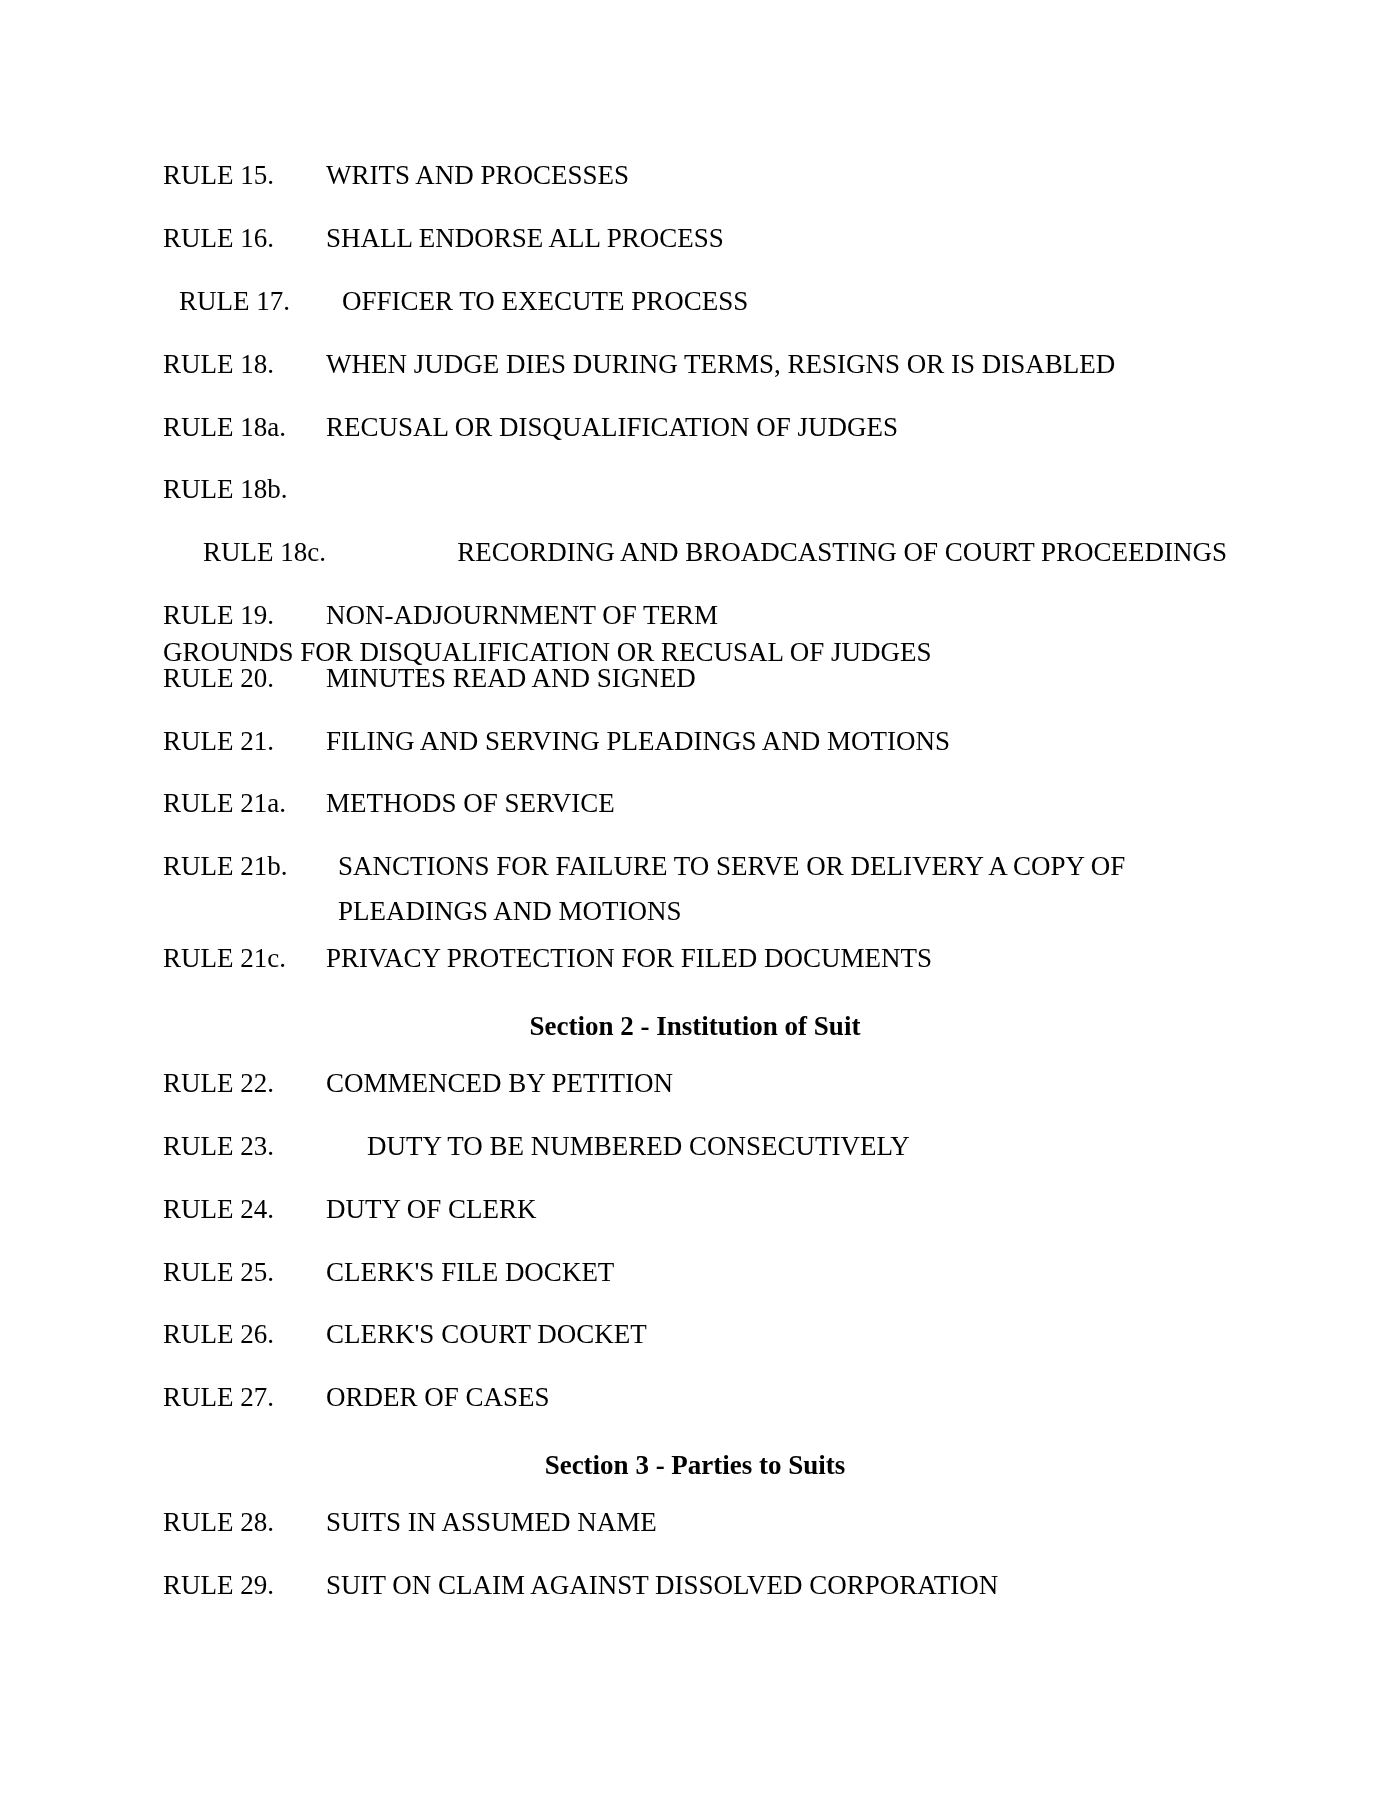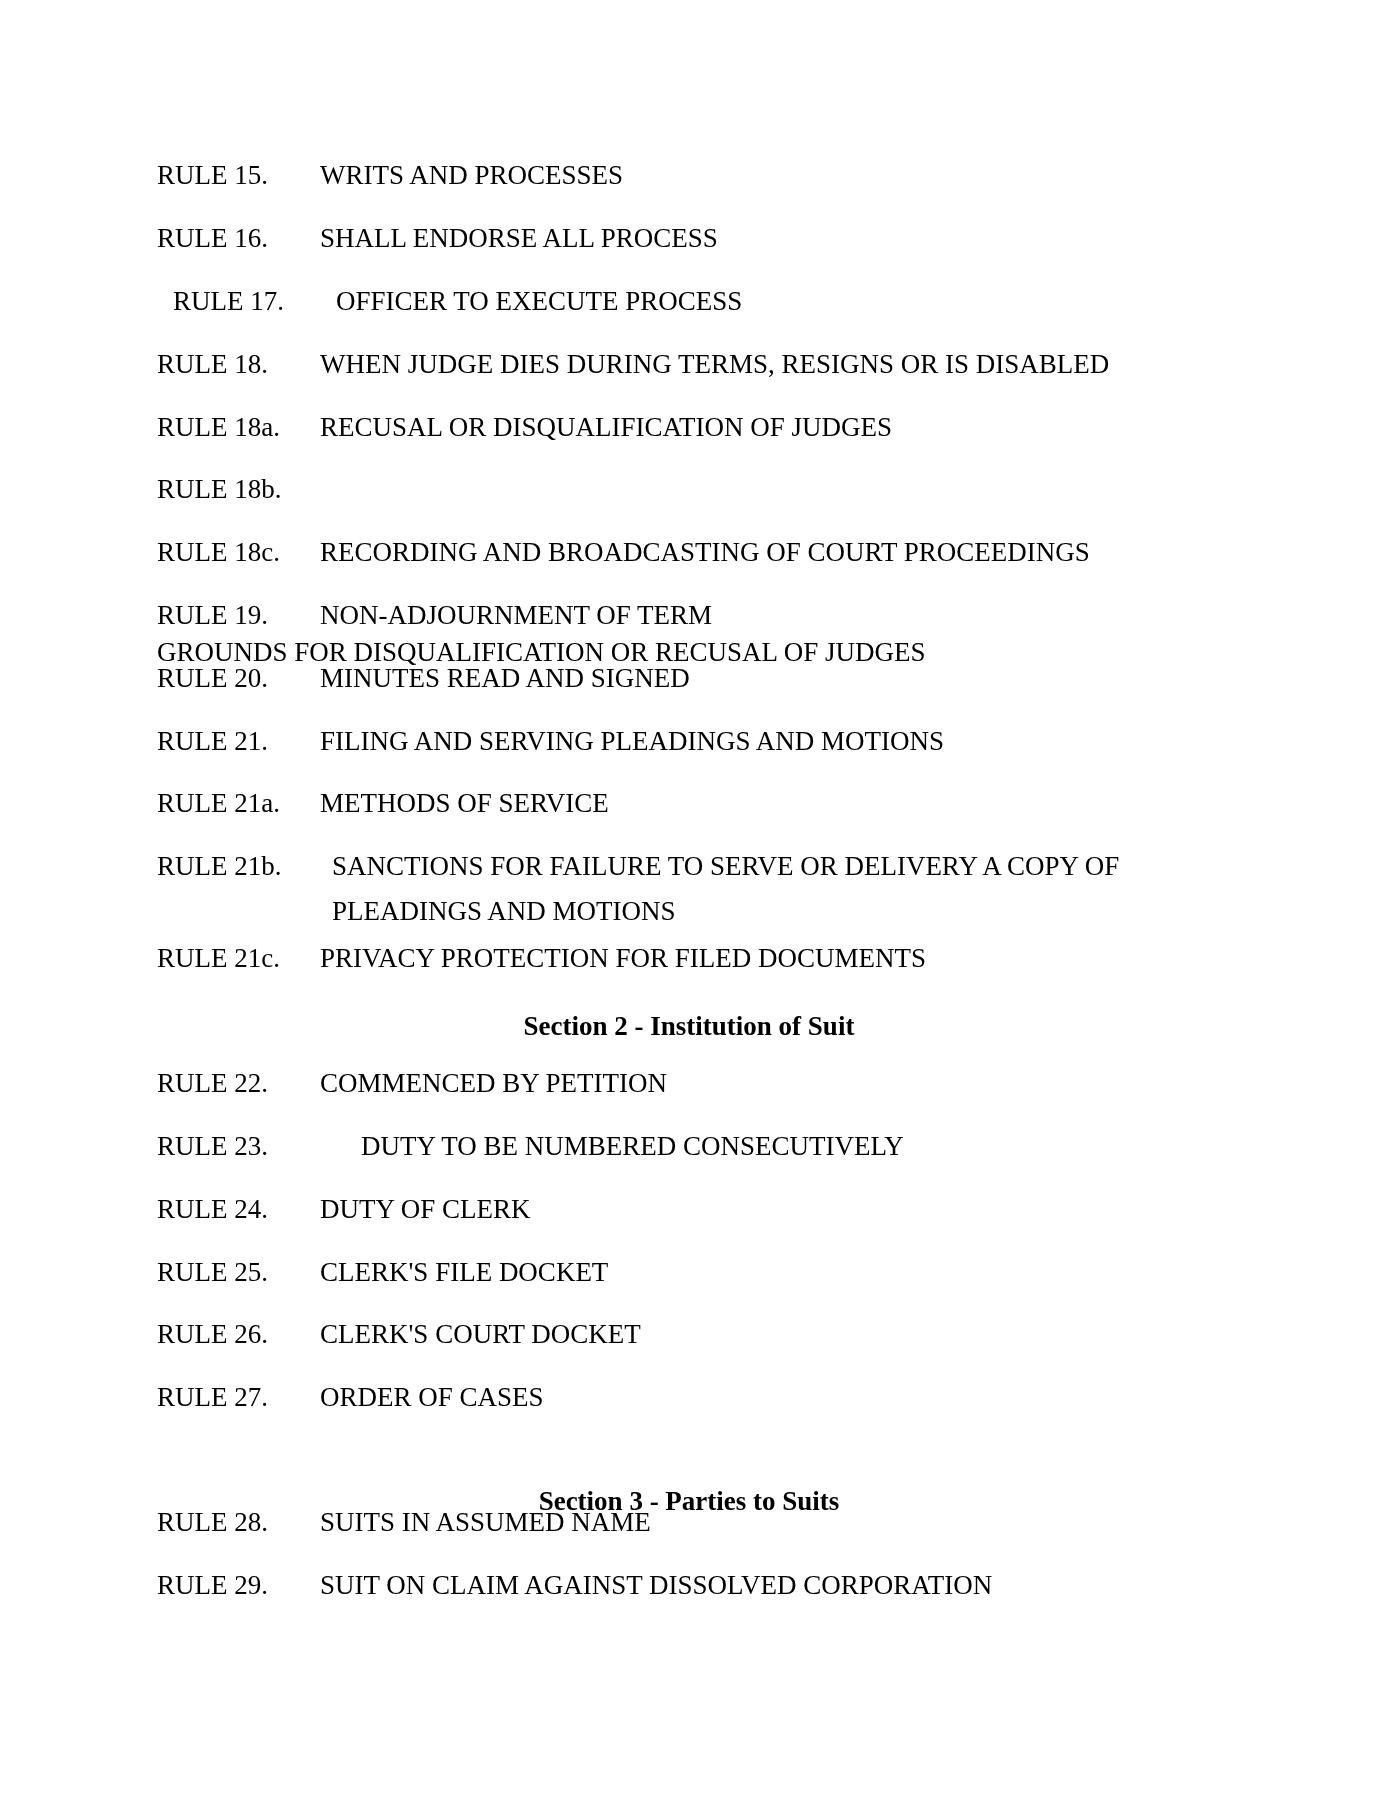--- a/index.html
+++ b/index.html
@@ -17,21 +17,21 @@
   }
   .page {
     position: absolute;
     left: 0; top: 0;
     width: 1390px;
     height: 1800px;
     background: #ffffff;
   }
   .toc {
     position: absolute;
-    left: 157px;
+    left: 163px;
     top: 0;
     width: 1064px;
     height: 1698px;
   }
   .row {
     position: absolute;
     left: 0;
     width: 1064px;
     font-size: 27px;
     line-height: 45px;
@@ -77,21 +77,21 @@
         <span class="rule-title">WHEN JUDGE DIES DURING TERMS, RESIGNS OR IS DISABLED</span>
       </div>
       <div class="row rule" style="top: 404.6px;">
         <span class="rule-label">RULE 18a.</span>
         <span class="rule-title">RECUSAL OR DISQUALIFICATION OF JUDGES</span>
       </div>
       <div class="row rule" style="top: 467.4px; flex-direction: column;">
         <span class="rule-label">RULE 18b.</span>
         <span class="rule-title">GROUNDS FOR DISQUALIFICATION OR RECUSAL OF JUDGES</span>
       </div>
-      <div class="row rule" style="top: 530.2px;">
+      <div class="row rule" style="top: 530.2px; text-align: right;">
         <span class="rule-label">RULE 18c.</span>
         <span class="rule-title">RECORDING AND BROADCASTING OF COURT PROCEEDINGS</span>
       </div>
       <div class="row rule" style="top: 593px;">
         <span class="rule-label">RULE 19.</span>
         <span class="rule-title">NON-ADJOURNMENT OF TERM</span>
       </div>
       <div class="row rule" style="top: 655.8px;">
         <span class="rule-label">RULE 20.</span>
         <span class="rule-title">MINUTES READ AND SIGNED</span>
@@ -130,21 +130,21 @@
         <span class="rule-title">CLERK'S FILE DOCKET</span>
       </div>
       <div class="row rule" style="top: 1312.4px;">
         <span class="rule-label">RULE 26.</span>
         <span class="rule-title">CLERK'S COURT DOCKET</span>
       </div>
       <div class="row rule" style="top: 1375.2px;">
         <span class="rule-label">RULE 27.</span>
         <span class="rule-title">ORDER OF CASES</span>
       </div>
-      <div class="row section" style="top: 1443.2px; margin-top: 36px;"><span>Section 3 - Parties to Suits</span></div>
+      <div class="row section" style="top: 1443.2px;"><span>Section 3 - Parties to Suits</span></div>
       <div class="row rule" style="top: 1500.2px;">
         <span class="rule-label">RULE 28.</span>
         <span class="rule-title">SUITS IN ASSUMED NAME</span>
       </div>
       <div class="row rule" style="top: 1563px;">
         <span class="rule-label">RULE 29.</span>
         <span class="rule-title">SUIT ON CLAIM AGAINST DISSOLVED CORPORATION</span>
       </div>
     </div>
 </main>

